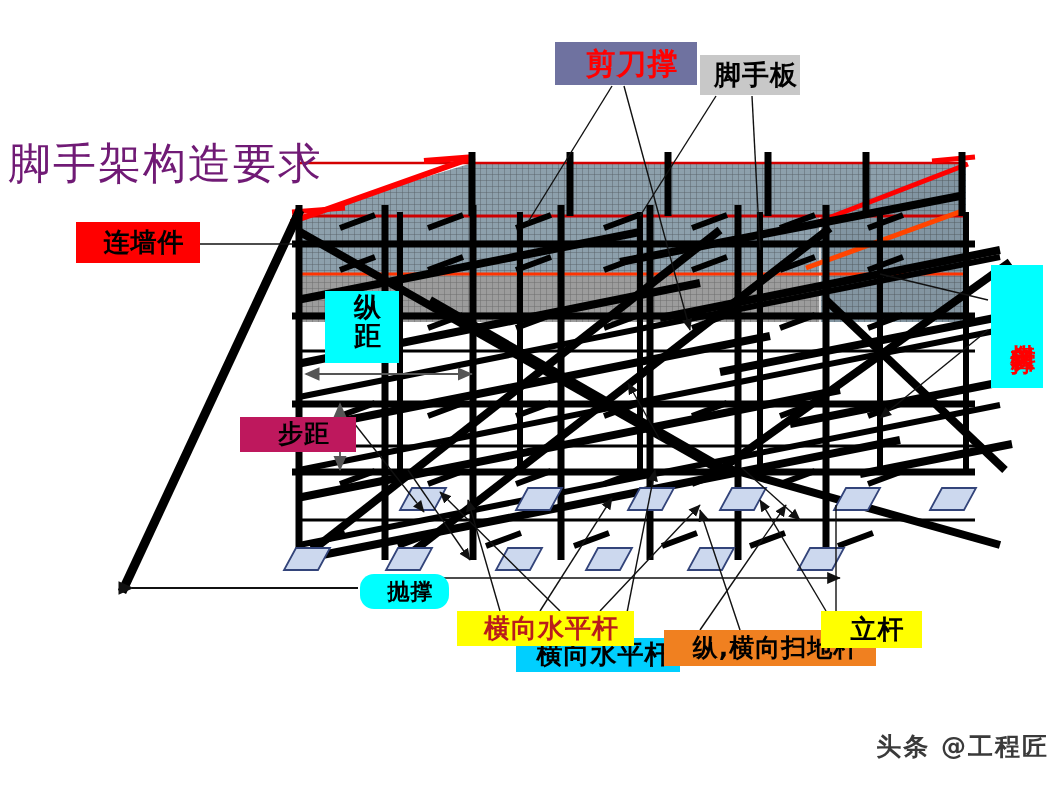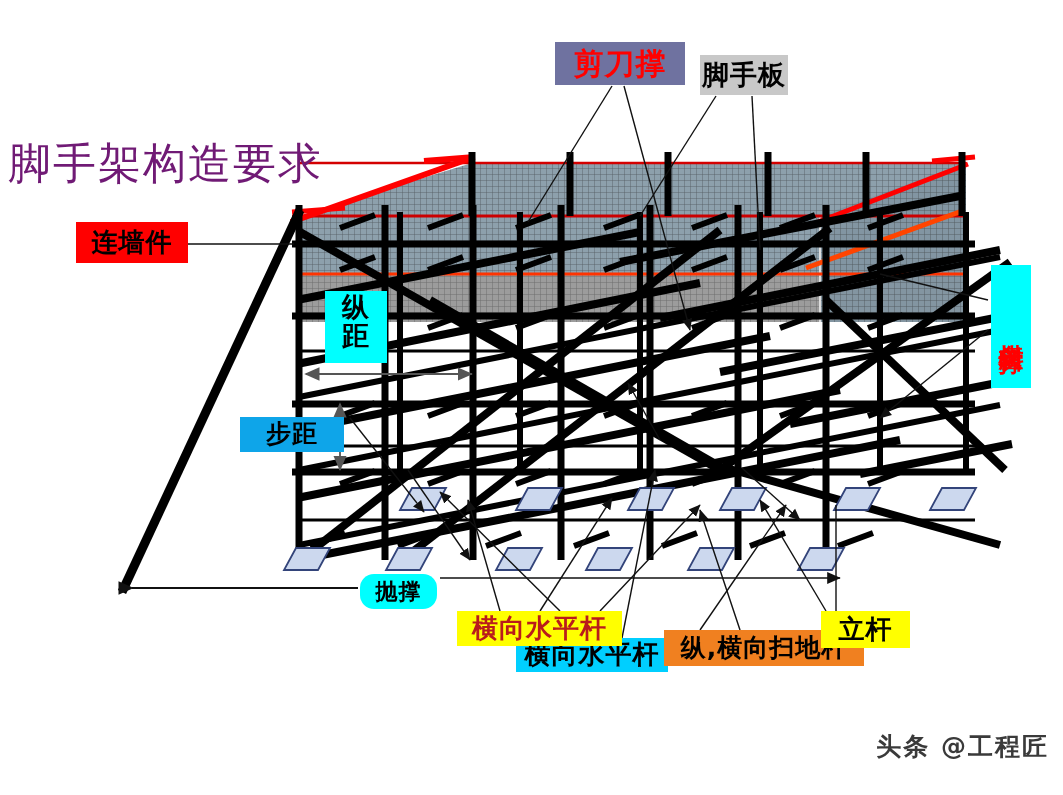--- a/index.html
+++ b/index.html
@@ -13,20 +13,21 @@
 
   
   .chip{
     position:absolute;
     font-family:"DejaVu Sans","Liberation Sans",sans-serif;
     font-weight:bold;
     line-height:1.06;
     white-space:nowrap;
     display:flex;align-items:center;justify-content:center;
     letter-spacing:1px;
+    padding-left:12px;
   }
   .chip.vert{
     writing-mode:vertical-rl;
     white-space:normal;
     letter-spacing:2px;
     line-height:1.0;
   }
   .chip.twoline{white-space:pre-line;display:block;text-align:center;}
 
   #title{
@@ -294,21 +295,21 @@
   </svg>
 
   <div id="title">脚手架构造要求</div>
 
   <div class="chip" id="lb-0" style="left: 555px; top: 42px; width: 130px; height: 43px; background: rgb(111, 114, 160); color: rgb(255, 0, 0); font-size: 30px; z-index: 4;">剪刀撑</div>
   <div class="chip" id="lb-1" style="left: 700px; top: 55px; width: 88px; height: 40px; background: rgb(200, 200, 200); color: rgb(0, 0, 0); font-size: 27px; z-index: 4;">脚手板</div>
   <div class="chip" id="lb-2" style="left: 76px; top: 222px; width: 112px; height: 41px; background: rgb(255, 0, 0); color: rgb(0, 0, 0); font-size: 26px; z-index: 4;">连墙件</div>
   <div class="chip vert" id="lb-3" style="left: 991px; top: 265px; width: 40px; height: 123px; background: rgb(0, 255, 255); color: rgb(255, 0, 0); font-size: 25px; z-index: 4;">横向斜撑</div>
   <div class="chip twoline" id="lb-4" style="left: 325px; top: 291px; width: 62px; height: 70px; background: rgb(0, 255, 255); color: rgb(0, 0, 0); font-size: 27px; padding-top: 2px; z-index: 4;">纵
 距</div>
-  <div class="chip" id="lb-5" style="left: 240px; top: 417px; width: 104px; height: 35px; background: #0ea5e9; color: rgb(0, 0, 0); font-size: 25px; z-index: 4;">步距</div>
+  <div class="chip" id="lb-5" style="left: 240px; top: 417px; width: 104px; height: 35px; background: #be185d; color: rgb(0, 0, 0); font-size: 25px; z-index: 4;">步距</div>
   <div class="chip" id="lb-6" style="left: 360px; top: 574px; width: 77px; height: 35px; background: rgb(0, 255, 255); color: rgb(0, 0, 0); font-size: 22px; z-index: 4; border-radius: 14px;">抛撑</div>
   <div class="chip" id="lb-7" style="left: 457px; top: 611px; width: 165px; height: 35px; background: rgb(255, 255, 0); color: #b91c1c; font-size: 26px; z-index: 6;">横向水平杆</div>
   <div class="chip" id="lb-8" style="left: 516px; top: 638px; width: 152px; height: 34px; background: rgb(0, 207, 255); color: rgb(0, 0, 0); font-size: 26px; z-index: 5;">横向水平杆</div>
   <div class="chip" id="lb-9" style="left: 664px; top: 630px; width: 200px; height: 36px; background: rgb(240, 128, 32); color: rgb(0, 0, 0); font-size: 25px; z-index: 5;">纵,横向扫地杆</div>
   <div class="chip" id="lb-10" style="left: 821px; top: 611px; width: 89px; height: 37px; background: rgb(255, 255, 0); color: rgb(0, 0, 0); font-size: 26px; z-index: 7;">立杆</div>
 
   <div id="watermark">头条 @工程匠</div>
 
 </div>
 

